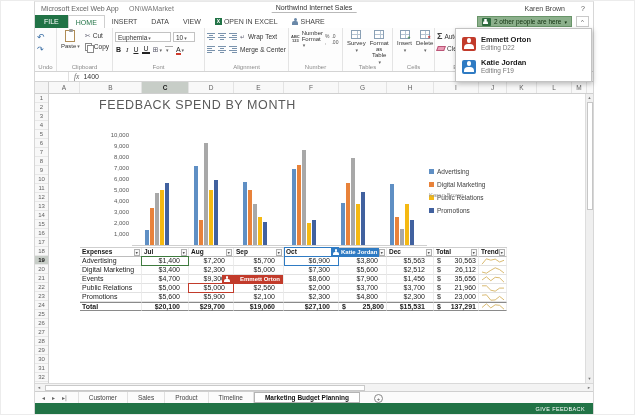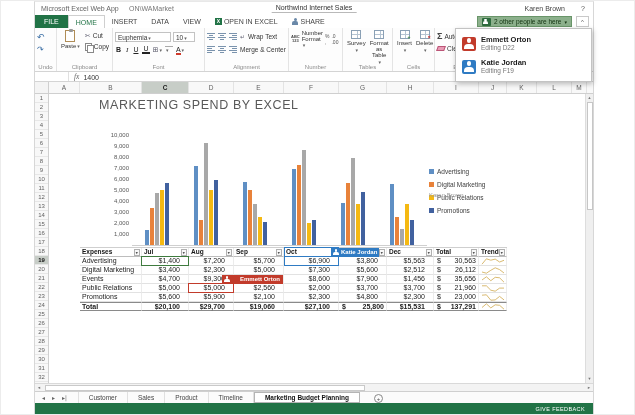--- a/index.html
+++ b/index.html
@@ -68,21 +68,21 @@
   .grid-ico { width:10px; height:9px; border:1px solid #8aa0b5; margin:0 auto; position:relative; background:#fff; }
   .grid-ico::before { content:""; position:absolute; left:0; right:0; top:2.5px; height:1px; background:#b5c4d2; }
   .grid-ico::after { content:""; position:absolute; top:0; bottom:0; left:4.5px; width:1px; background:#b5c4d2; }
   .grid-ico .mark { position:absolute; right:-2px; bottom:-2px; font-size:5px; line-height:5px; font-weight:bold; }
   .mark.green { color:#2e7d32; } .mark.red { color:#c62828; }
   .sigma { font-size:9px; font-weight:bold; color:#444; }
   .eraser { width:8px; height:5px; background:#e89cb5; border:1px solid #b57; transform:skewX(-20deg); }
   .icobtn { display:flex; flex-direction:column; align-items:center; gap:1px; padding:0 2px; font-size:6px; color:#333; text-align:center; line-height:6px; }
 
   
-  .fbar { position:absolute; left:0; right:0; top:70px; height:10px; border-bottom:1px solid #d4d4d4; display:flex; align-items:flex-end; font-size:7px; }
+  .fbar { position:absolute; left:0; right:0; top:70px; height:10px; border-bottom:1px solid #d4d4d4; display:flex; align-items:center; font-size:7px; }
   .namebox { width:34px; height:100%; border-right:1px solid #e0e0e0; }
   .fx { font-family:"Liberation Serif", serif; font-style:italic; color:#666; padding:0 4px 0 5px; font-size:7.5px; }
   .fval { color:#333; }
 
   
   .colhdr { position:absolute; left:0; right:0; top:80px; height:12px; display:flex; background:#f8f8f8; border-bottom:1px solid #cfcfcf; overflow:hidden; }
   .corner { width:14px; border-right:1px solid #cfcfcf; background:#f4f4f4; }
   .ch { border-right:1px solid #e3e3e3; font-size:6.5px; color:#5f5f5f; text-align:center; line-height:11px; }
   .ch.sel { background:#c7cdc7; color:#1c1c1c; font-weight:bold; }
   .rowhdr { position:absolute; left:0; top:92px; width:14px; height:289px; background:#f8f8f8; border-right:1px solid #cfcfcf; overflow:hidden; }
@@ -419,21 +419,21 @@
         <div class="rh">31</div>
         <div class="rh">32</div>
         <div class="rh">33</div>
       </div>
   <div class="vscroll">
     <div class="arr">▲</div>
     <div class="thumb"></div>
     <div class="arr dn">▼</div>
   </div>
 
-  <div class="chart-title">MARKETING SPEND BY EXCEL</div>
+  <div class="chart-title">FEEDBACK SPEND BY MONTH</div>
   <div id="yticks">
         <div class="ytick" style="top: 130px;">10,000</div>
         <div class="ytick" style="top: 141px;">9,000</div>
         <div class="ytick" style="top: 152px;">8,000</div>
         <div class="ytick" style="top: 163px;">7,000</div>
         <div class="ytick" style="top: 174px;">6,000</div>
         <div class="ytick" style="top: 185px;">5,000</div>
         <div class="ytick" style="top: 196px;">4,000</div>
         <div class="ytick" style="top: 207px;">3,000</div>
         <div class="ytick" style="top: 218px;">2,000</div>

